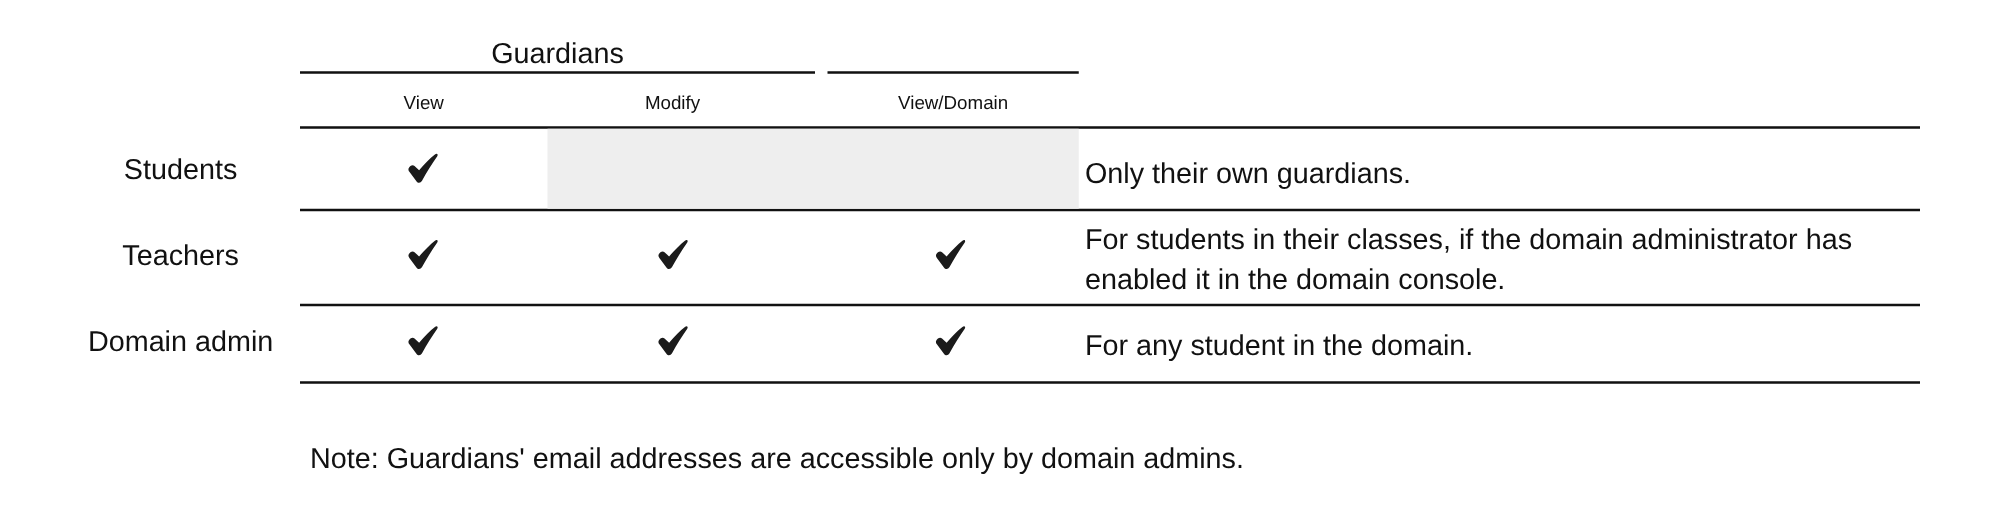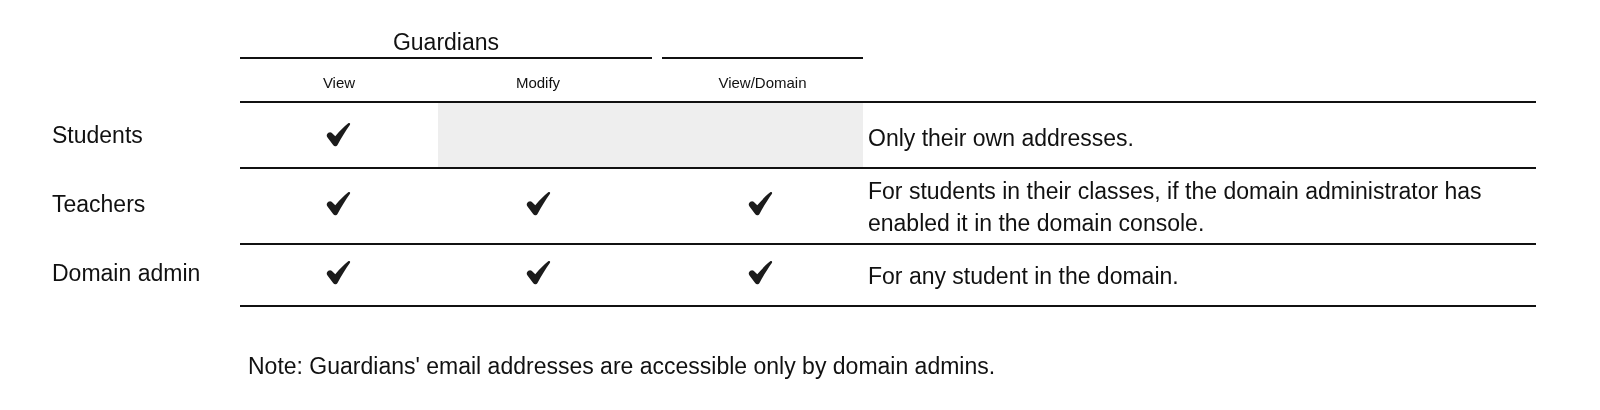--- a/index.html
+++ b/index.html
@@ -75,21 +75,21 @@
     background: #eeeeee;
   }
 
   
   .row-label {
     position: absolute;
     left: 52px;
     width: 185px;
     font-size: 23px;
     line-height: 26px;
-    text-align: left;
+    text-align: center;
     white-space: nowrap;
   }
   #row-label-0 { top: 110px; }
   #row-label-1 { top: 179px; }
   #row-label-2 { top: 248px; }
 
   
   .check {
     position: absolute;
     width: 30px;
@@ -184,19 +184,19 @@
     <svg viewBox="0 0 32 32" xmlns="http://www.w3.org/2000/svg" aria-hidden="true">
       <path d="M4.2 15.5 C5.4 13.2 7.6 12.4 9.2 13.6 L13.1 17.2 C18.0 11.6 22.5 7.0 26.6 3.8 C28.3 2.6 29.6 3.6 28.6 5.4 C24.2 11.6 19.6 19.0 15.6 26.3 C14.4 28.4 12.2 28.6 10.8 26.7 L4.8 18.6 C4.0 17.5 3.8 16.4 4.2 15.5 Z" fill="#1b1b1b"></path>
     </svg>
   </div>
   <div class="check col-viewmod r2">
     <svg viewBox="0 0 32 32" xmlns="http://www.w3.org/2000/svg" aria-hidden="true">
       <path d="M4.2 15.5 C5.4 13.2 7.6 12.4 9.2 13.6 L13.1 17.2 C18.0 11.6 22.5 7.0 26.6 3.8 C28.3 2.6 29.6 3.6 28.6 5.4 C24.2 11.6 19.6 19.0 15.6 26.3 C14.4 28.4 12.2 28.6 10.8 26.7 L4.8 18.6 C4.0 17.5 3.8 16.4 4.2 15.5 Z" fill="#1b1b1b"></path>
     </svg>
   </div>
 
-  <div class="desc" id="desc-0">Only their own addresses.</div>
+  <div class="desc" id="desc-0">Only their own guardians.</div>
   <div class="desc" id="desc-1">For students in their classes, if the domain administrator has enabled it in the domain console.</div>
   <div class="desc" id="desc-2">For any student in the domain.</div>
 
   <div id="footnote">Note: Guardians' email addresses are accessible only by domain admins.</div>
 
 </div>
 
 </body></html>

